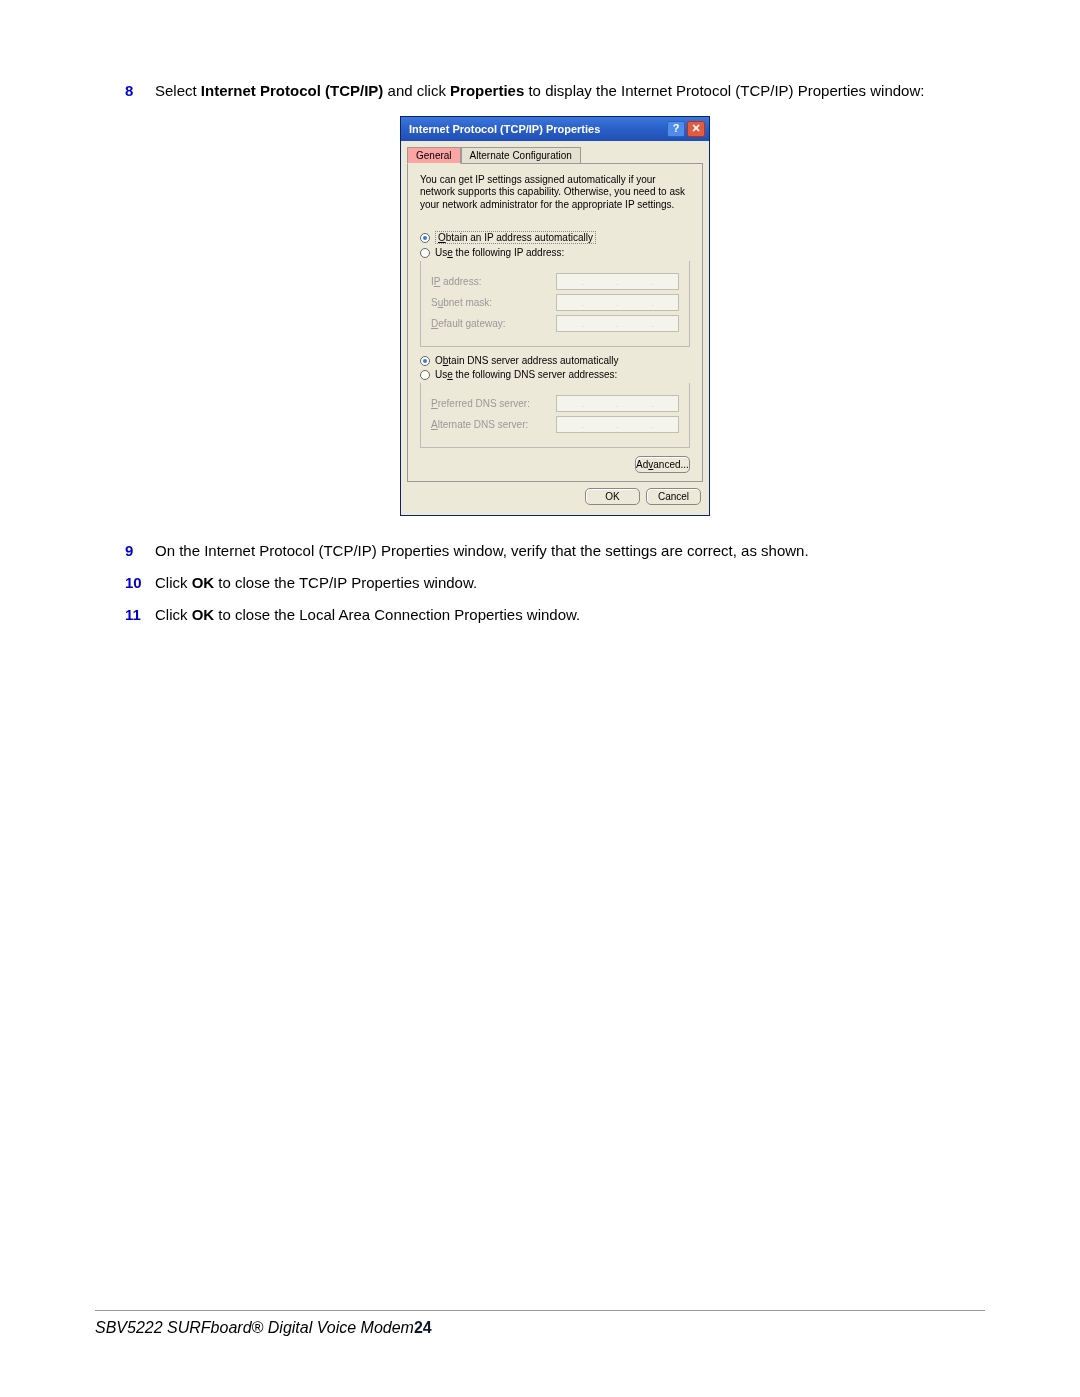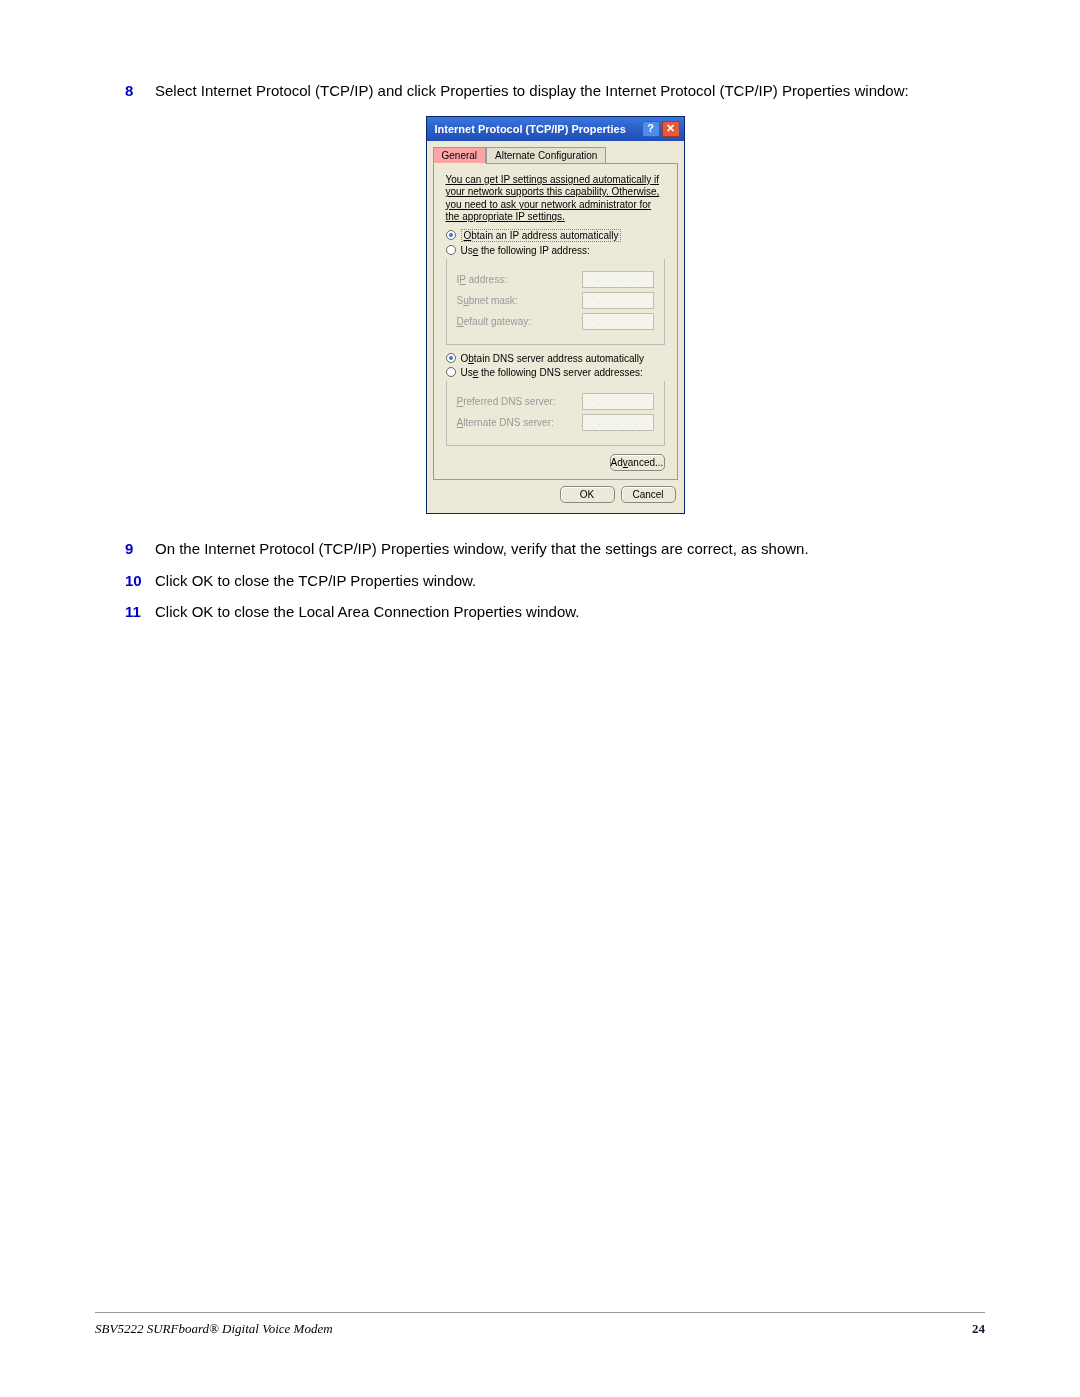--- a/index.html
+++ b/index.html
@@ -64,36 +64,36 @@
     line-height: 1.45;
   }
   .step-num {
     color: #0000cc;
     font-weight: bold;
     width: 30px;
     flex-shrink: 0;
     text-align: left;
   }
   .step-text { flex: 1; }
-  .bold { font-weight: normal; }
+  .bold { font-weight: bold; }
   .link { color: #0000cc; }
   .final-para {
     margin-left: 30px;
     margin-top: 6px;
     line-height: 1.45;
   }
 
   
   .dialog-wrap {
     display: flex;
     justify-content: center;
     margin: 14px 0 24px 0;
   }
   .xp-dialog {
-    width: 259px;
+    width: 310px;
     background: #ece9d8;
     border: 1px solid #0a246a;
     font-family: Tahoma, Arial, sans-serif;
     font-size: 10px;
   }
   .xp-titlebar {
     background: linear-gradient(to bottom, #3b77dd, #2a5fc8 50%, #1f4fb5);
     color: #fff;
     font-weight: bold;
     font-size: 11px;
@@ -132,22 +132,21 @@
   .xp-tab.inactive { background: #e4e1d0; }
   .xp-body {
     margin: 0 6px 6px 6px;
     border: 1px solid #999;
     padding: 10px 12px 8px 12px;
     background: #ece9d8;
   }
   .xp-desc {
     font-size: 10px;
     line-height: 1.25;
-    margin-bottom: 5px;
-    text-decoration: underline;
+    margin-bottom: 20px;
   }
   .xp-radio-row {
     display: flex;
     align-items: center;
     gap: 5px;
     font-size: 10px;
     margin: 3px 0;
   }
   .xp-radio {
     width: 10px; height: 10px;
@@ -217,23 +216,21 @@
   .mnemo { text-decoration: underline; }
 
   .footer {
     position: absolute;
     bottom: 60px;
     left: 95px;
     right: 95px;
     border-top: 1px solid #999;
     padding-top: 8px;
     display: flex;
-    justify-content: space-between;
-    font-size: 13px;
-    font-family: Liberation Serif, serif;
+    font-size: 16px;
   }
   .footer-left {
     font-style: italic;
   }
   .footer-right {
     color: #0f172a;
     font-weight: bold;
   }
 </style>
 </head>

